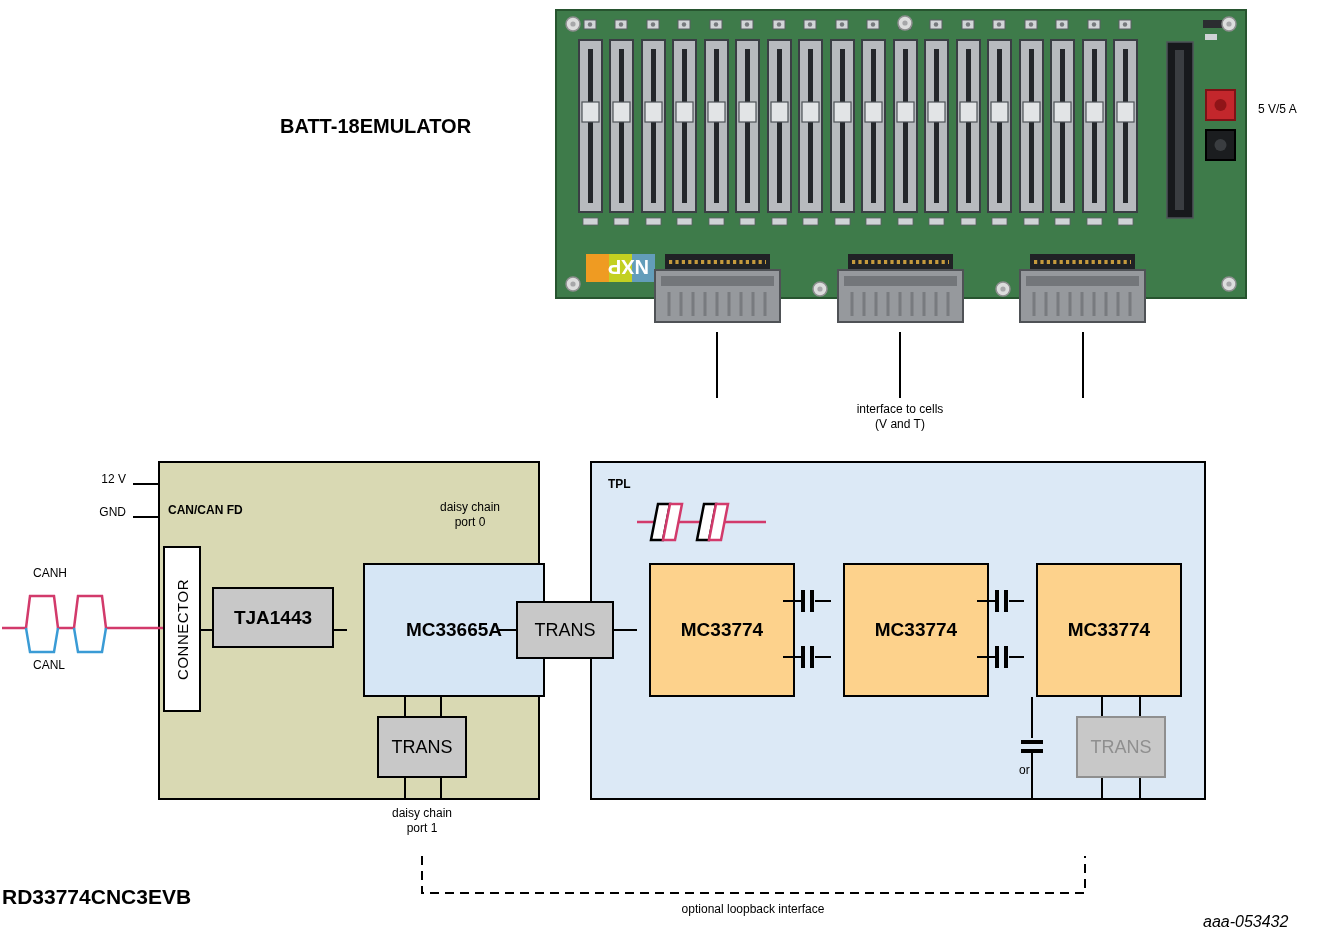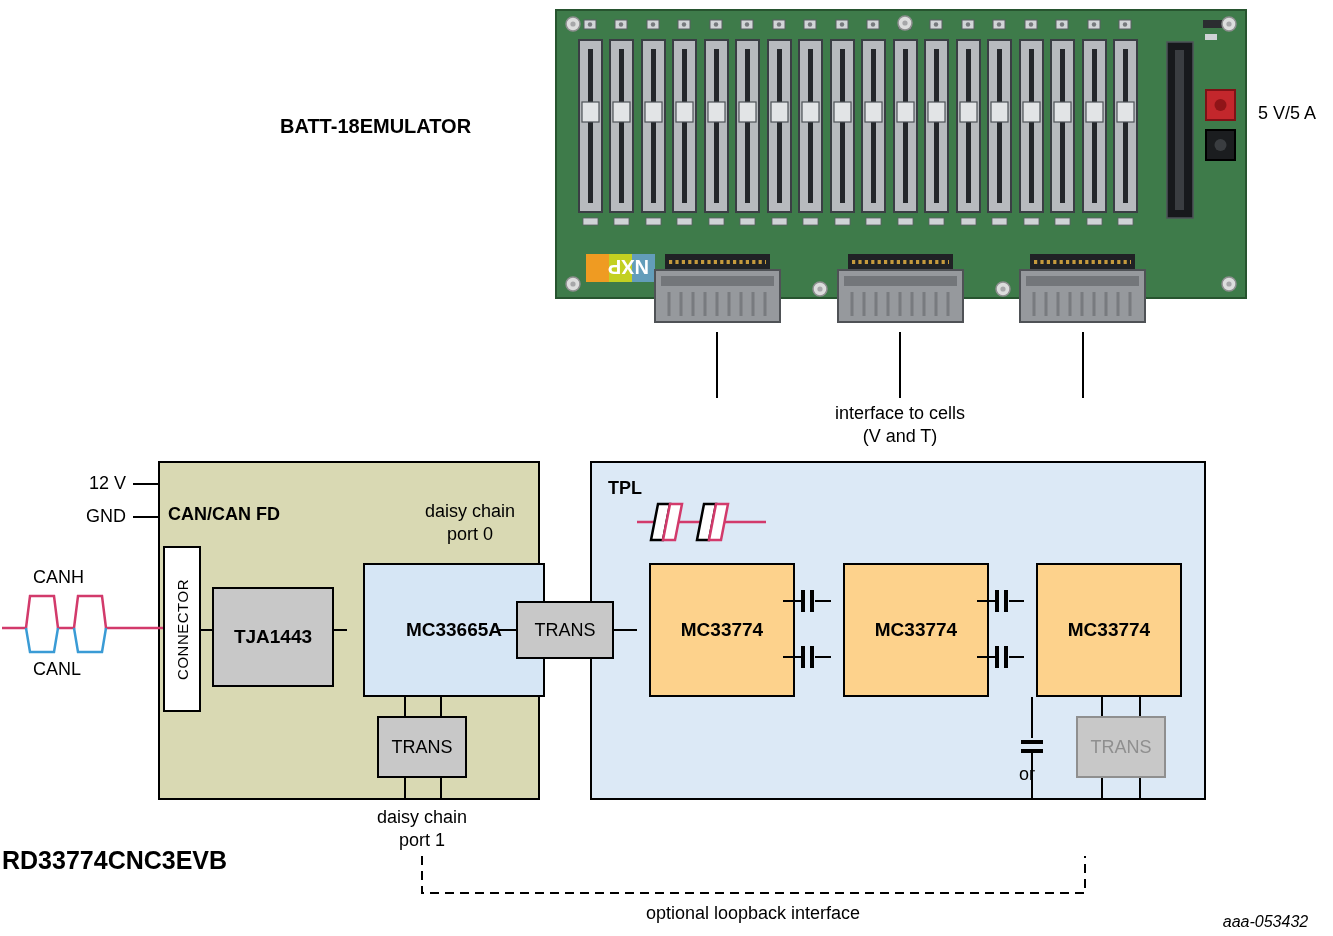--- a/index.html
+++ b/index.html
@@ -1,20 +1,20 @@
 <!DOCTYPE html>
 <html><head>
 <meta charset="utf-8">
 <style>
   * { margin:0; padding:0; box-sizing:border-box; }
   body { background:#fff; font-family:"Liberation Sans", sans-serif; color:#000; }
   #stage { position:relative; width:1333px; height:936px; background:#fff; overflow:hidden; }
   .abs { position:absolute; }
   .box { position:absolute; border:2px solid #000; display:flex; align-items:center; justify-content:center; }
-  .lbl { position:absolute; font-size:18px; line-height:1.25; white-space:pre-line; }
+  .lbl { position:absolute; font-size:12px; line-height:1.25; white-space:pre-line; }
   .bold { font-weight:bold; }
   .center { text-align:center; }
   .chip { font-weight:bold; font-size:19px; }
   .trans-text { font-size:18px; font-weight:400; }
   .section-fill-can { background:#d9d9b3; }
   .section-fill-tpl { background:#dce9f6; }
   .fill-blue { background:#d6e6f5; }
   .fill-orange { background:#fdd28c;margin-left:12px; }
   .fill-gray { background:#c8c8c8; }
   .optional { border-color:#8f8f8f !important; color:#8f8f8f; }
@@ -113,21 +113,21 @@
     </g>
   </svg>
 
   <div class="box section-fill-can" style="left:158px; top:461px; width:382px; height:339px;"></div>
   <div class="box section-fill-tpl" style="left:590px; top:461px; width:616px; height:339px;"></div>
 
   <div class="box" style="left:163px; top:546px; width:38px; height:166px; background:#fff;">
     <span class="connector-text">CONNECTOR</span>
   </div>
 
-  <div class="box fill-gray chip" style="left:212px; top:587px; width:122px; height:100px;">
+  <div class="box fill-gray chip" style="left:212px; top:587px; width:122px; height:61px;">
     <span>TJA1443</span>
   </div>
 
   <div class="box fill-blue chip" style="left:363px; top:563px; width:182px; height:134px;">
     <span>MC33665A</span>
   </div>
 
   <div class="box fill-gray trans-text" style="left:516px; top:601px; width:98px; height:58px;">
     <span>TRANS</span>
   </div>
@@ -233,17 +233,17 @@
   <div class="lbl" style="left:60px; top:505px; width:66px; text-align:right;">GND</div>
   <div class="lbl" style="left:33px; top:566px;">CANH</div>
   <div class="lbl" style="left:33px; top:658px;">CANL</div>
 
   <div class="lbl center" style="left:370px; top:500px; width:200px;">daisy chain
 port 0</div>
   <div class="lbl center" style="left:322px; top:806px; width:200px;">daisy chain
 port 1</div>
   <div class="lbl" style="left:1019px; top:735px;margin-top:28px;">or</div>
 
-  <div class="lbl bold" style="left:2px; top:845px; font-size:25px;">RD33774CNC3EVB</div>
+  <div class="lbl bold" style="left:2px; top:884px; font-size:21px;">RD33774CNC3EVB</div>
   <div class="lbl center" style="left:593px; top:902px; width:320px;">optional loopback interface</div>
-  <div class="lbl italic" style="left:1203px; top:912px; width:125px; font-size:16px; text-align:center;">aaa-053432</div>
+  <div class="lbl italic" style="left:1203px; top:912px; width:125px; font-size:16px; text-align:left;">aaa-053432</div>
 
 </div>
 
 </body></html>

